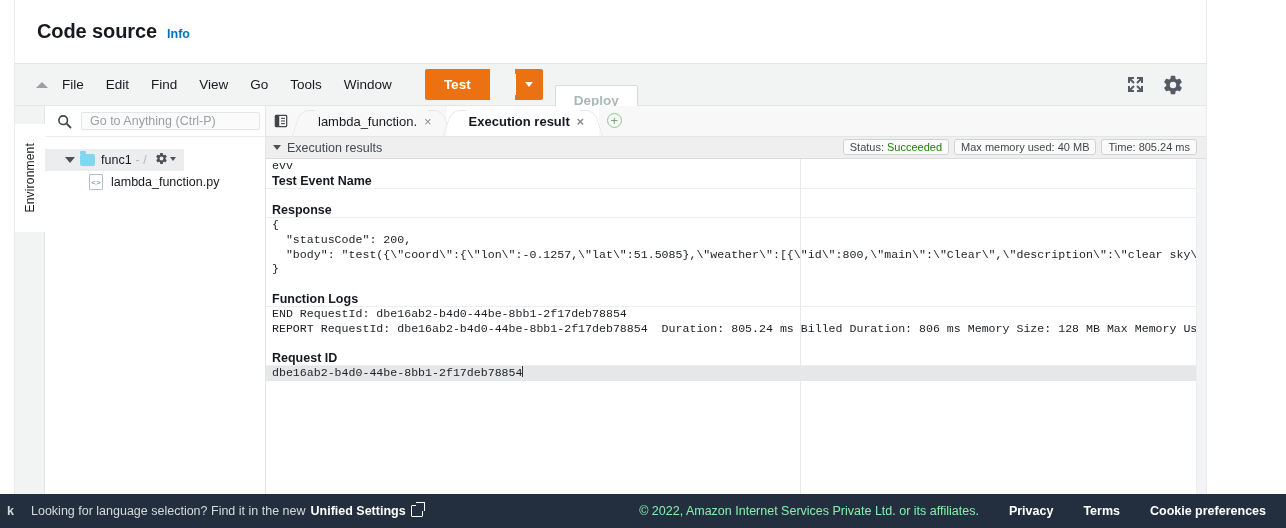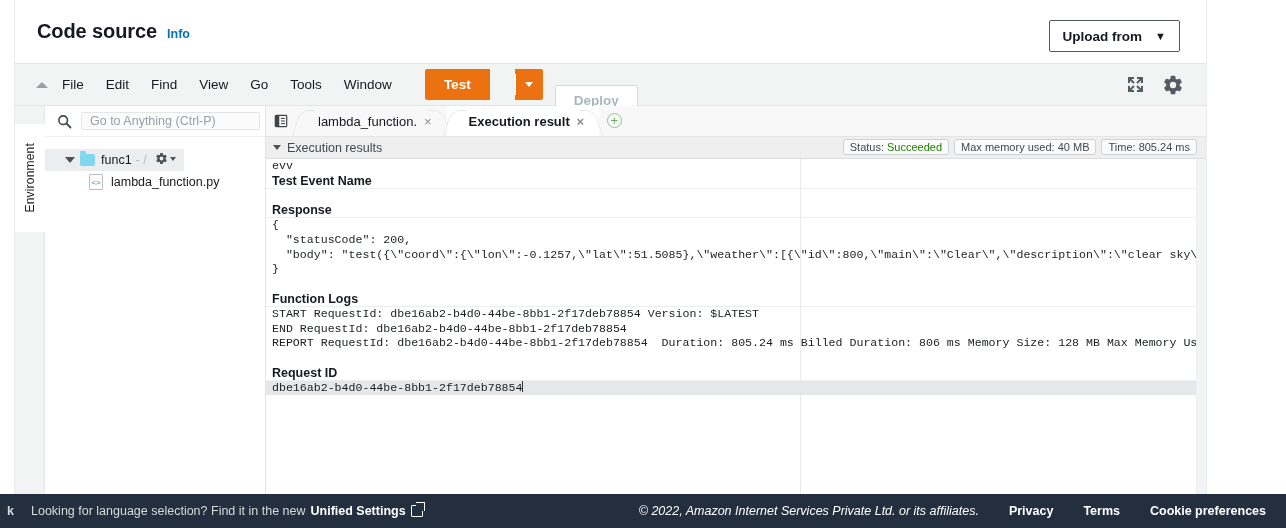--- a/index.html
+++ b/index.html
@@ -258,41 +258,37 @@
   .ext-ico {
     display:inline-flex; width:12px; height:12px; border:1.6px solid #ffffff;
     position:relative; border-radius:1px;
   }
   .ext-ico::after{
     content:""; position:absolute; right:-3px; top:-4px; width:8px; height:8px;
     border-top:1.6px solid #ffffff; border-right:1.6px solid #ffffff;
     background:#232f3e;
   }
   .footer-right { margin-left:auto; display:flex; align-items:center; gap:30px; padding-right:20px; font-size:12.5px; }
-  .footer-copy { color:#ffffff;font-style:italic; }
+  .footer-copy { color:#86efac; }
   .footer-link { color:#ffffff; font-weight:bold; cursor:pointer; }
 </style>
 </head>
 <body>
 
 <div id="root">
 
   <div class="gutter-left"></div>
   <div class="gutter-right"></div>
 
   <div class="card">
 
     <div class="card-header">
       <div class="title-wrap">
         <span class="title">Code source</span>
         <span class="info-link">Info</span>
-      </div>
-      <div class="upload-btn">
-        <span>Upload from</span>
-        <span class="caret-down">▼</span>
       </div>
     </div>
 
     <div class="menubar">
       <div class="collapse-arrow">
           <i></i>
         </div>
 
       <div class="menu-item">File</div>
       <div class="menu-item">Edit</div>
@@ -414,21 +410,20 @@
               <div class="ln">evv</div>
               <div class="ln hdr">Test Event Name</div>
               <div class="ln blank"></div>
               <div class="ln hdr">Response</div>
               <div class="ln">{</div>
               <div class="ln">  "statusCode": 200,</div>
               <div class="ln">  "body": "test({\"coord\":{\"lon\":-0.1257,\"lat\":51.5085},\"weather\":[{\"id\":800,\"main\":\"Clear\",\"description\":\"clear sky\",\"icon\":</div>
               <div class="ln">}</div>
               <div class="ln blank"></div>
               <div class="ln hdr">Function Logs</div>
-              <div class="ln">START RequestId: dbe16ab2-b4d0-44be-8bb1-2f17deb78854 Version: $LATEST</div>
               <div class="ln">END RequestId: dbe16ab2-b4d0-44be-8bb1-2f17deb78854</div>
               <div class="ln">REPORT RequestId: dbe16ab2-b4d0-44be-8bb1-2f17deb78854  Duration: 805.24 ms Billed Duration: 806 ms Memory Size: 128 MB Max Memory Used: 40 MB</div>
               <div class="ln blank"></div>
               <div class="ln hdr">Request ID</div>
               <div class="ln sel">dbe16ab2-b4d0-44be-8bb1-2f17deb78854<span class="caret-bar"></span></div>
             </div>
         </div>
 
       </div>
     </div>

